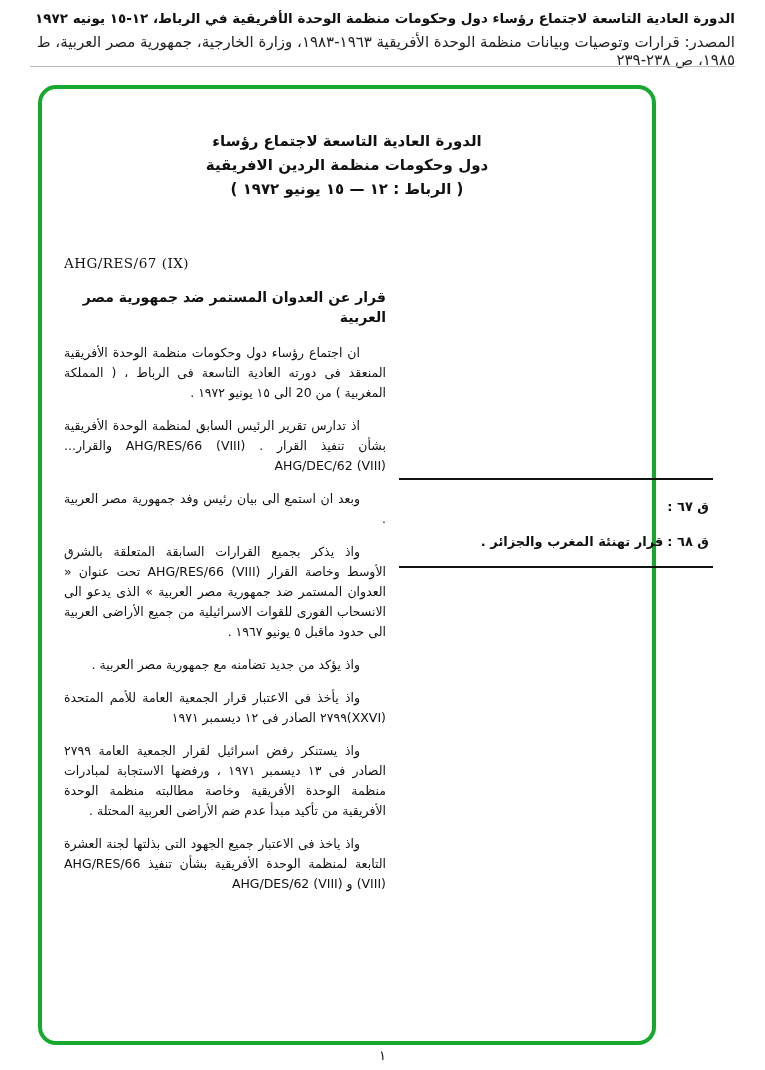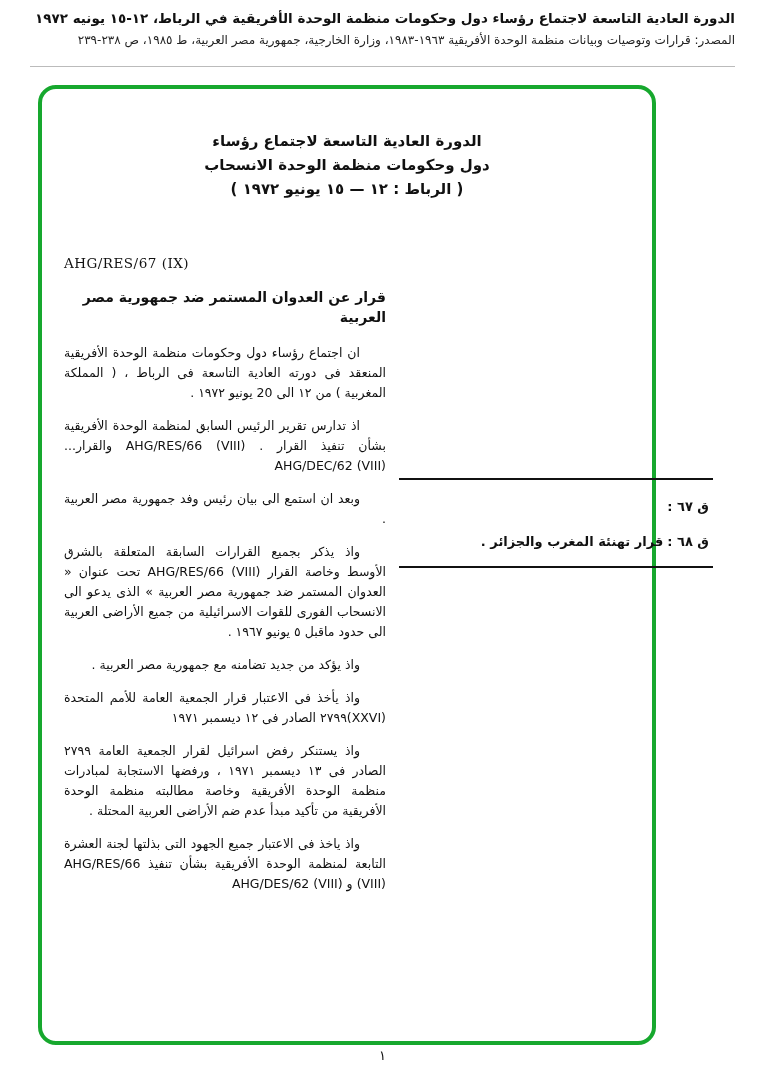--- a/index.html
+++ b/index.html
@@ -22,21 +22,21 @@
     direction: rtl;
     text-align: right;
   }
   .page-header .main-line {
     font-size: 13.5px;
     font-weight: bold;
     letter-spacing: 0.2px;
   }
   .page-header .source-line {
     margin-top: 7px;
-    font-size: 12px;
+    font-size: 15px;
     color: #222222;
   }
   .header-rule {
     position: absolute;
     top: 66px;
     left: 30px;
     right: 30px;
     border-top: 1px solid #bbbbbb;
   }
 
@@ -143,29 +143,29 @@
 <div class="page-header">
   <div class="main-line">الدورة العادية التاسعة لاجتماع رؤساء دول وحكومات منظمة الوحدة الأفريقية في الرباط، ١٢-١٥ يونيه ١٩٧٢</div>
   <div class="source-line">المصدر: قرارات وتوصيات وبيانات منظمة الوحدة الأفريقية ١٩٦٣-١٩٨٣، وزارة الخارجية، جمهورية مصر العربية، ط ١٩٨٥، ص ٢٣٨-٢٣٩</div>
 </div>
 <div class="header-rule"></div>
 
 <div class="green-frame">
 
   <div class="title-block">
     <div class="t-line">الدورة العادية التاسعة لاجتماع رؤساء</div>
-    <div class="t-line">دول وحكومات منظمة الوحدة الانسحاب</div>
+    <div class="t-line">دول وحكومات منظمة الردين الافريقية</div>
     <div class="t-line">( الرباط : ١٢ — ١٥ يونيو ١٩٧٢ )</div>
   </div>
 
   <div class="main-col">
     <div class="doc-ref">AHG/RES/67 (IX)</div>
     <div class="doc-heading">قرار عن العدوان المستمر ضد جمهورية مصر العربية</div>
 
-    <p class="paragraph">ان اجتماع رؤساء دول وحكومات منظمة الوحدة الأفريقية المنعقد فى دورته العادية التاسعة فى الرباط ، ( المملكة المغربية ) من ١٢ الى 20 يونيو ١٩٧٢ .</p>
+    <p class="paragraph">ان اجتماع رؤساء دول وحكومات منظمة الوحدة الأفريقية المنعقد فى دورته العادية التاسعة فى الرباط ، ( المملكة المغربية ) من 20 الى ١٥ يونيو ١٩٧٢ .</p>
     <p class="paragraph">اذ تدارس تقرير الرئيس السابق لمنظمة الوحدة الأفريقية بشأن تنفيذ القرار . AHG/RES/66 (VIII) والقرار... AHG/DEC/62 (VIII)</p>
     <p class="paragraph">وبعد ان استمع الى بيان رئيس وفد جمهورية مصر العربية .</p>
     <p class="paragraph">واذ يذكر بجميع القرارات السابقة المتعلقة بالشرق الأوسط وخاصة القرار AHG/RES/66 (VIII) تحت عنوان « العدوان المستمر ضد جمهورية مصر العربية » الذى يدعو الى الانسحاب الفورى للقوات الاسرائيلية من جميع الأراضى العربية الى حدود ماقبل ٥ يونيو ١٩٦٧ .</p>
     <p class="paragraph">واذ يؤكد من جديد تضامنه مع جمهورية مصر العربية .</p>
     <p class="paragraph">واذ يأخذ فى الاعتبار قرار الجمعية العامة للأمم المتحدة (XXVI)٢٧٩٩ الصادر فى ١٢ ديسمبر ١٩٧١</p>
     <p class="paragraph">واذ يستنكر رفض اسرائيل لقرار الجمعية العامة ٢٧٩٩ الصادر فى ١٣ ديسمبر ١٩٧١ ، ورفضها الاستجابة لمبادرات منظمة الوحدة الأفريقية وخاصة مطالبته منظمة الوحدة الأفريقية من تأكيد مبدأ عدم ضم الأراضى العربية المحتلة .</p>
     <p class="paragraph">واذ ياخذ فى الاعتبار جميع الجهود التى بذلتها لجنة العشرة التابعة لمنظمة الوحدة الأفريقية بشأن تنفيذ AHG/RES/66 (VIII) و AHG/DES/62 (VIII)</p>
   </div>
 
   <div class="sidebar">

